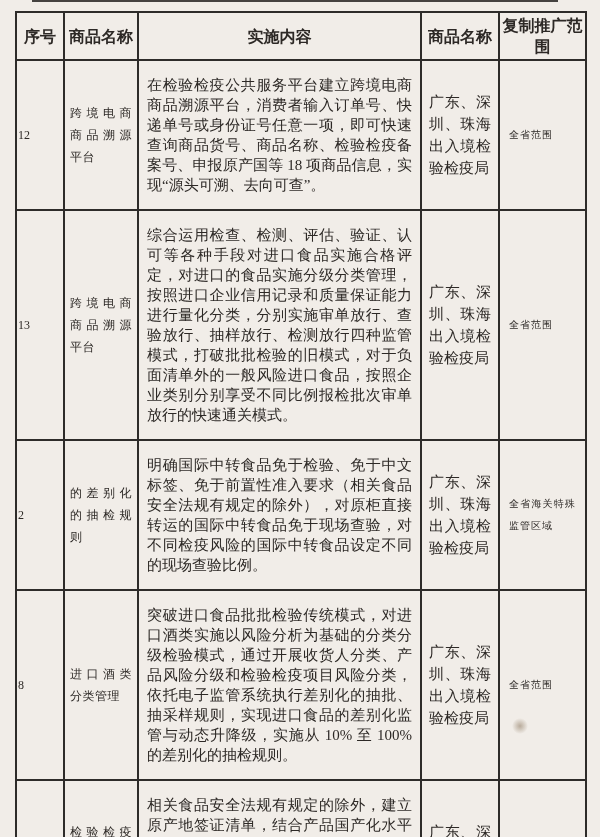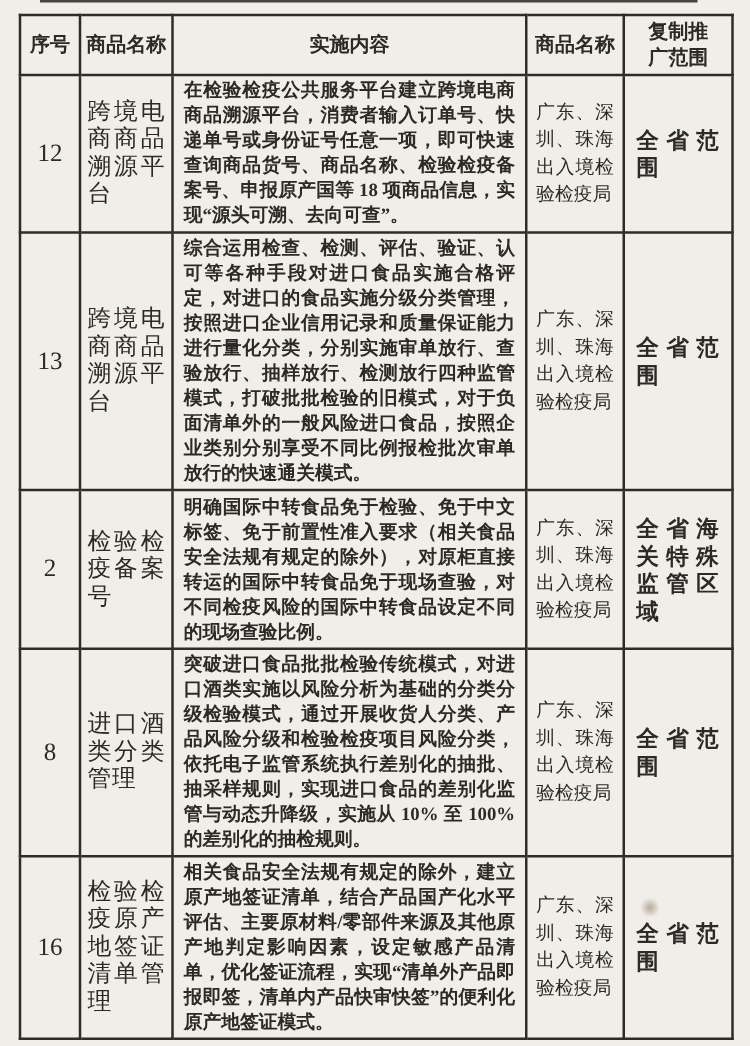--- a/index.html
+++ b/index.html
@@ -37,64 +37,61 @@
   col.c-scope { width: 87px; }
 
   .doc th {
     font-size: 16px;
     font-weight: bold;
     text-align: center;
     padding: 2px 1px;
     line-height: 21px;
     letter-spacing: 0;
   }
-  .doc th.h-scope { padding: 2px 16px; }
+  .doc th.h-scope { padding: 2px 0; }
 
   tr.hd  { height: 46px; }
   tr.r12 { height: 126px; }
   tr.r13 { height: 205px; }
   tr.r14 { height: 127px; }
   tr.r15 { height: 165px; }
   tr.r16 { height: 138px; }
 
   td.no {
-    text-align: center;
-    font-size: 20px;
+    font-size: 12px;
   }
   td.item {
-    font-size: 19px;
+    font-size: 12px;
     line-height: 22px;
     padding: 2px 5px;
     text-align: justify;
     text-justify: inter-character;
     letter-spacing: 0.5px;
   }
   td.content {
     font-size: 15px;
     line-height: 20px;
-    padding: 2px 8px;
+    padding: 14px 8px;
     text-align: justify;
     text-justify: inter-character;
-    font-weight: bold;
   }
   td.dept {
     font-size: 15px;
     line-height: 22px;
     padding: 2px 7px;
     text-align: justify;
     text-justify: inter-character;
   }
   td.scope {
-    font-size: 18px;
+    font-size: 10px;
     line-height: 22px;
     padding: 2px 9px;
     text-align: justify;
     text-justify: inter-character;
     letter-spacing: 1px;
-    font-weight: bold;
   }
 
   
   .smudge {
     position: absolute; left: 512px; top: 718px;
     width: 16px; height: 16px;
     border-radius: 50%;
     background: radial-gradient(closest-side, rgba(138,117,92,0.55), rgba(138,117,92,0));
   }
 </style>
@@ -131,21 +128,21 @@
       </tr>
       <tr class="r13">
         <td class="no">13</td>
         <td class="item">跨境电商商品溯源平台</td>
         <td class="content">综合运用检查、检测、评估、验证、认可等各种手段对进口食品实施合格评定，对进口的食品实施分级分类管理，按照进口企业信用记录和质量保证能力进行量化分类，分别实施审单放行、查验放行、抽样放行、检测放行四种监管模式，打破批批检验的旧模式，对于负面清单外的一般风险进口食品，按照企业类别分别享受不同比例报检批次审单放行的快速通关模式。</td>
         <td class="dept">广东、深圳、珠海出入境检验检疫局</td>
         <td class="scope">全省范围</td>
       </tr>
       <tr class="r14">
         <td class="no">2</td>
-        <td class="item">检验检疫备案号</td>
+        <td class="item">的差别化的抽检规则</td>
         <td class="content">明确国际中转食品免于检验、免于中文标签、免于前置性准入要求（相关食品安全法规有规定的除外），对原柜直接转运的国际中转食品免于现场查验，对不同检疫风险的国际中转食品设定不同的现场查验比例。</td>
         <td class="dept">广东、深圳、珠海出入境检验检疫局</td>
         <td class="scope">全省海关特殊监管区域</td>
       </tr>
       <tr class="r15">
         <td class="no">8</td>
         <td class="item">进口酒类分类管理</td>
         <td class="content">突破进口食品批批检验传统模式，对进口酒类实施以风险分析为基础的分类分级检验模式，通过开展收货人分类、产品风险分级和检验检疫项目风险分类，依托电子监管系统执行差别化的抽批、抽采样规则，实现进口食品的差别化监管与动态升降级，实施从 10% 至 100% 的差别化的抽检规则。</td>
         <td class="dept">广东、深圳、珠海出入境检验检疫局</td>
         <td class="scope">全省范围</td>

